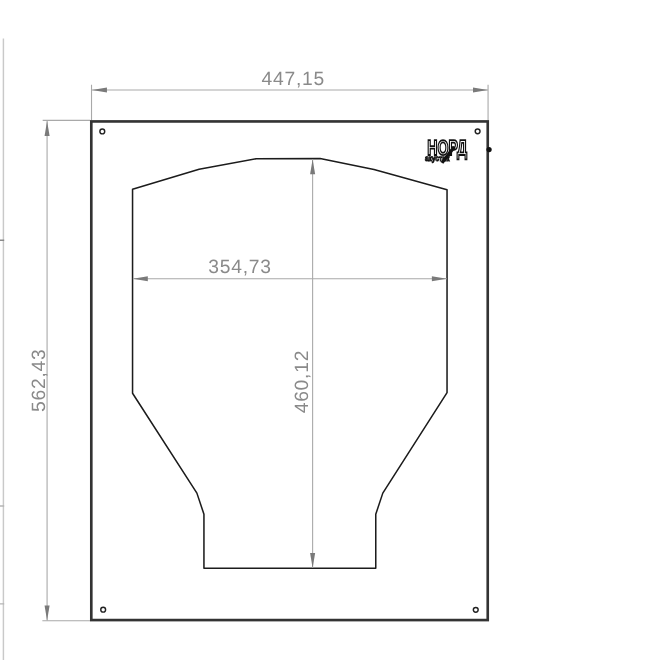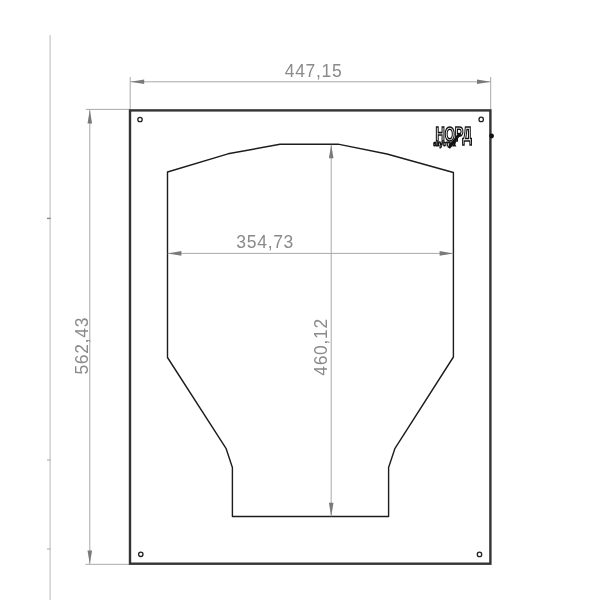--- a/index.html
+++ b/index.html
@@ -1,16 +1,16 @@
 <!DOCTYPE html>
 <html><head>
 <meta charset="utf-8">
 <style>
   html,body{margin:0;padding:0;background:#ffffff;}
-  #stage{position:relative;width:527px;height:600px;background:#ffffff;overflow:hidden;filter:grayscale(1);padding-left:47px;}
+  #stage{position:relative;width:527px;height:600px;background:#ffffff;overflow:hidden;filter:grayscale(1);}
   svg{display:block;}
   text{font-family:"Liberation Sans", sans-serif;}
 </style>
 </head>
 <body>
 <div id="stage">
 <svg width="600" height="600" viewBox="0 0 600 600">
 
   <rect x="0" y="0" width="600" height="600" fill="#ffffff"></rect>
 

